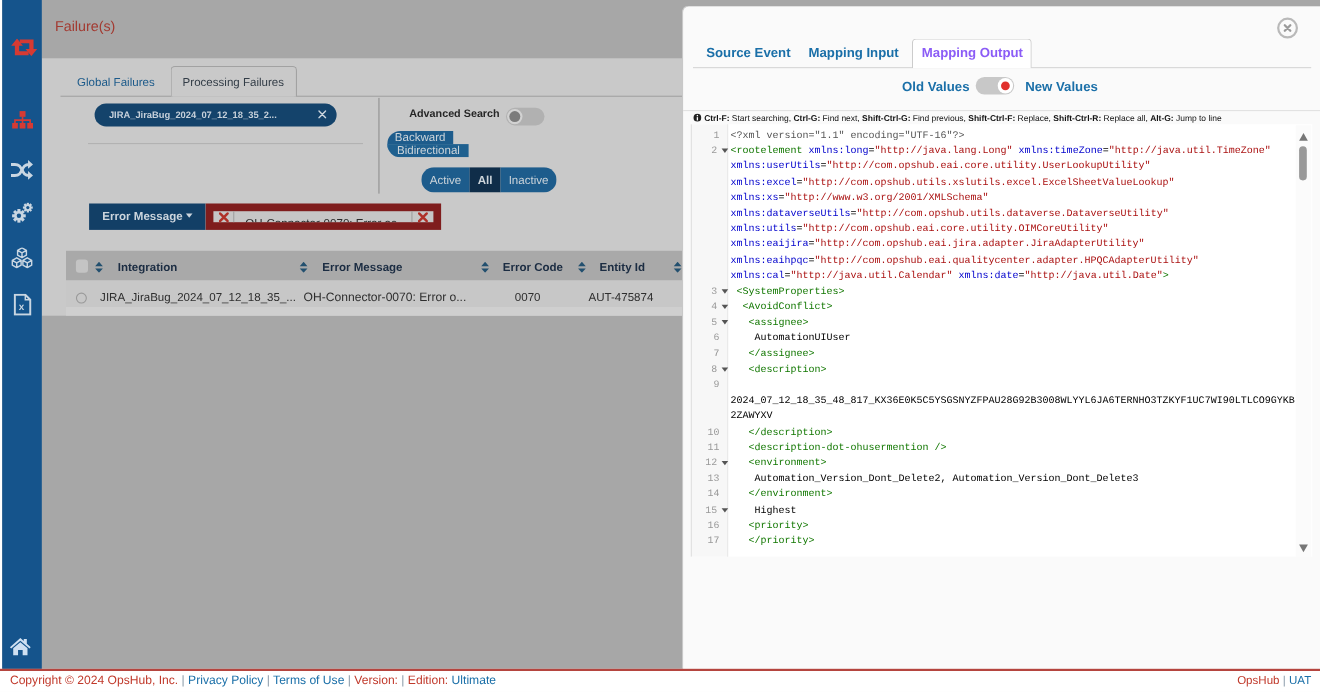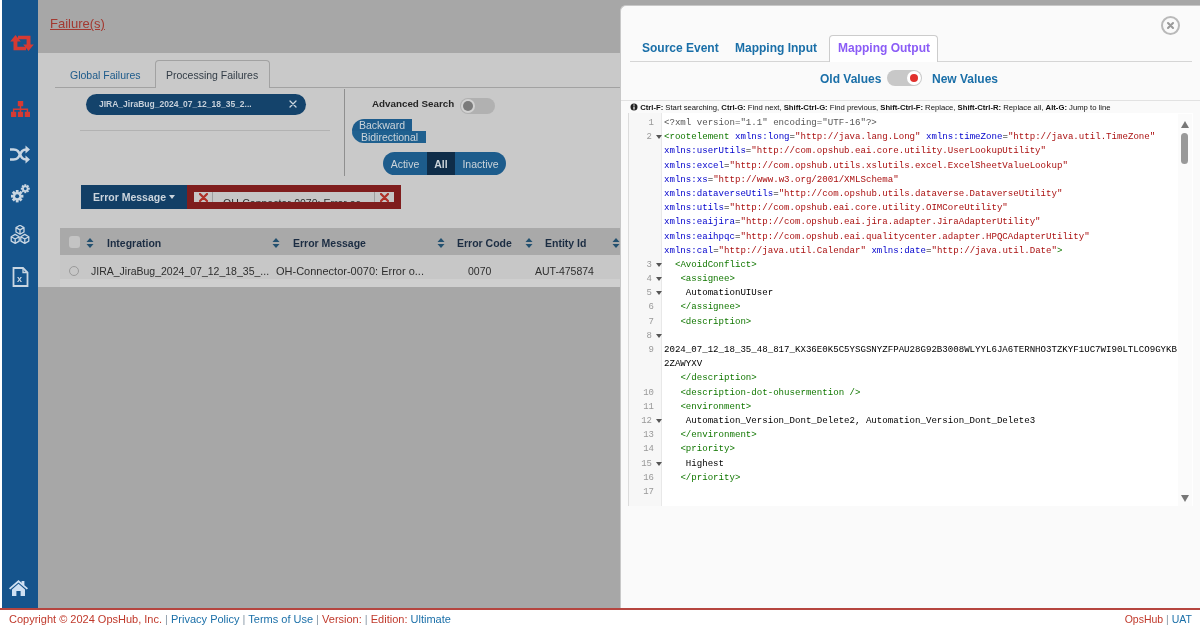--- a/index.html
+++ b/index.html
@@ -4,21 +4,21 @@
 <style>
 * { margin:0; padding:0; box-sizing:border-box; }
 html,body { width:1200px; height:629px; overflow:hidden; background:#fff; }
 body { font-family:"Liberation Sans", sans-serif; position:relative; }
 .abs { position:absolute; }
 
 
 #appbg { left:2px; top:0; width:1198px; height:608px; background:#a7a7a7; }
 #sidebar { left:2px; top:0; width:36px; height:608px; background:#15548c; }
 #card { left:38px; top:53px; width:582px; height:234px; background:#c9c9c9; }
-#title { left:50px; top:16px; font-size:13px; color:#a33a31;text-decoration:underline; }
+#title { left:50px; top:16px; font-size:13px; color:#a33a31; }
 
 
 #tabline { left:55px; top:87px; width:565px; height:1px; background:#a2a2a2; }
 #tabact { left:155px; top:60px; width:115px; height:28px; background:#c9c9c9; border:1px solid #a2a2a2; border-bottom:none; border-radius:4px 4px 0 0; }
 .tabtxt { top:69px; font-size:10.5px; }
 #tab1 { left:70px; color:#1c5a8a; }
 #tab2 { left:166px; color:#333d47; }
 
 
 #chip { left:86px; top:94px; width:220px; height:21px; background:#14436b; border-radius:11px; color:#c6d0da; font-size:8.5px; font-weight:bold; line-height:21px; }
@@ -343,35 +343,36 @@
       <div><span class="m">&lt;?xml version="1.1" encoding="UTF-16"?&gt;</span></div>
 <div><span class="t">&lt;rootelement</span> <span class="a">xmlns:long</span>=<span class="s">"http://java.lang.Long"</span> <span class="a">xmlns:timeZone</span>=<span class="s">"http://java.util.TimeZone"</span></div>
 <div><span class="a">xmlns:userUtils</span>=<span class="s">"http://com.opshub.eai.core.utility.UserLookupUtility"</span></div>
 <div><span class="a">xmlns:excel</span>=<span class="s">"http://com.opshub.utils.xslutils.excel.ExcelSheetValueLookup"</span></div>
 <div><span class="a">xmlns:xs</span>=<span class="s">"http://www.w3.org/2001/XMLSchema"</span></div>
 <div><span class="a">xmlns:dataverseUtils</span>=<span class="s">"http://com.opshub.utils.dataverse.DataverseUtility"</span></div>
 <div><span class="a">xmlns:utils</span>=<span class="s">"http://com.opshub.eai.core.utility.OIMCoreUtility"</span></div>
 <div><span class="a">xmlns:eaijira</span>=<span class="s">"http://com.opshub.eai.jira.adapter.JiraAdapterUtility"</span></div>
 <div><span class="a">xmlns:eaihpqc</span>=<span class="s">"http://com.opshub.eai.qualitycenter.adapter.HPQCAdapterUtility"</span></div>
 <div><span class="a">xmlns:cal</span>=<span class="s">"http://java.util.Calendar"</span> <span class="a">xmlns:date</span>=<span class="s">"http://java.util.Date"</span><span class="t">&gt;</span></div>
+<div> <span class="t">&lt;SystemProperties&gt;</span></div>
 <div>  <span class="t">&lt;AvoidConflict&gt;</span></div>
 <div>   <span class="t">&lt;assignee&gt;</span></div>
 <div>    AutomationUIUser</div>
 <div>   <span class="t">&lt;/assignee&gt;</span></div>
 <div>   <span class="t">&lt;description&gt;</span></div>
 <div>    </div>
 <div>2024_07_12_18_35_48_817_KX36E0K5C5YSGSNYZFPAU28G92B3008WLYYL6JA6TERNHO3TZKYF1UC7WI90LTLCO9GYKB</div>
 <div>2ZAWYXV</div>
 <div>   <span class="t">&lt;/description&gt;</span></div>
 <div>   <span class="t">&lt;description-dot-ohusermention /&gt;</span></div>
 <div>   <span class="t">&lt;environment&gt;</span></div>
 <div>    Automation_Version_Dont_Delete2, Automation_Version_Dont_Delete3</div>
 <div>   <span class="t">&lt;/environment&gt;</span></div>
+<div>    Highest</div>
 <div>   <span class="t">&lt;priority&gt;</span></div>
-<div>    Highest</div>
 <div>   <span class="t">&lt;/priority&gt;</span></div>
 </div>
 </div>
 <div class="abs" id="sbar"></div>
 <div class="abs" id="sbup"></div>
 <div class="abs" id="sbthumb"></div>
 <div class="abs" id="sbdn"></div>
 
 <div class="abs" id="fline"></div>
 <div class="abs" id="footer">

